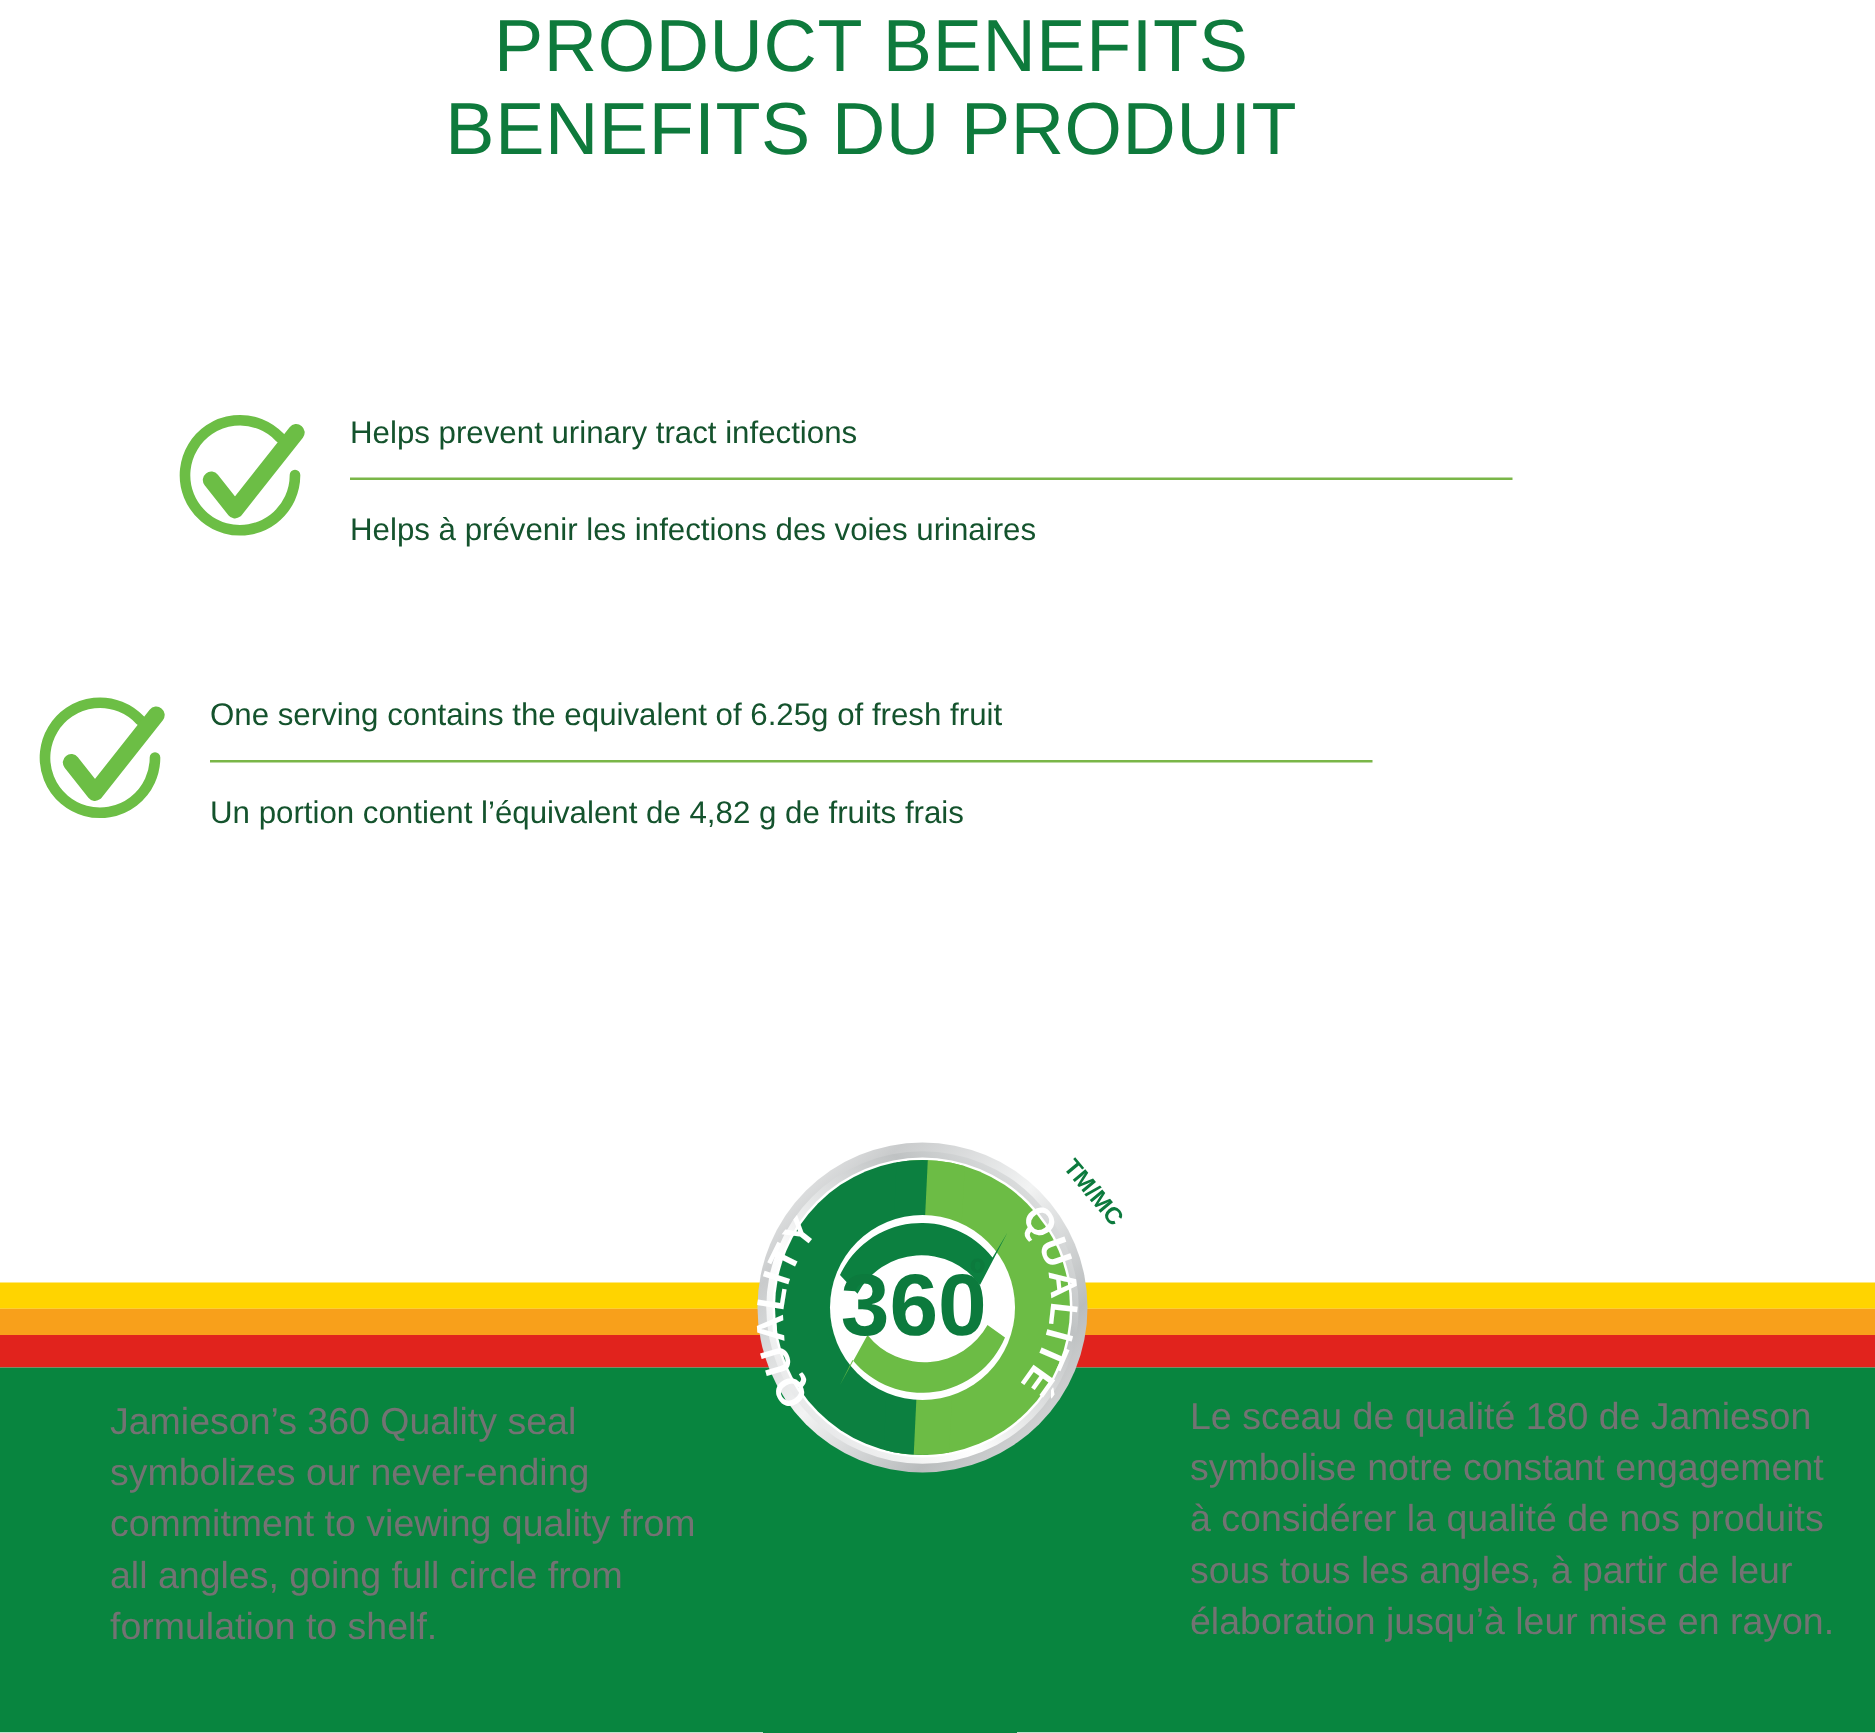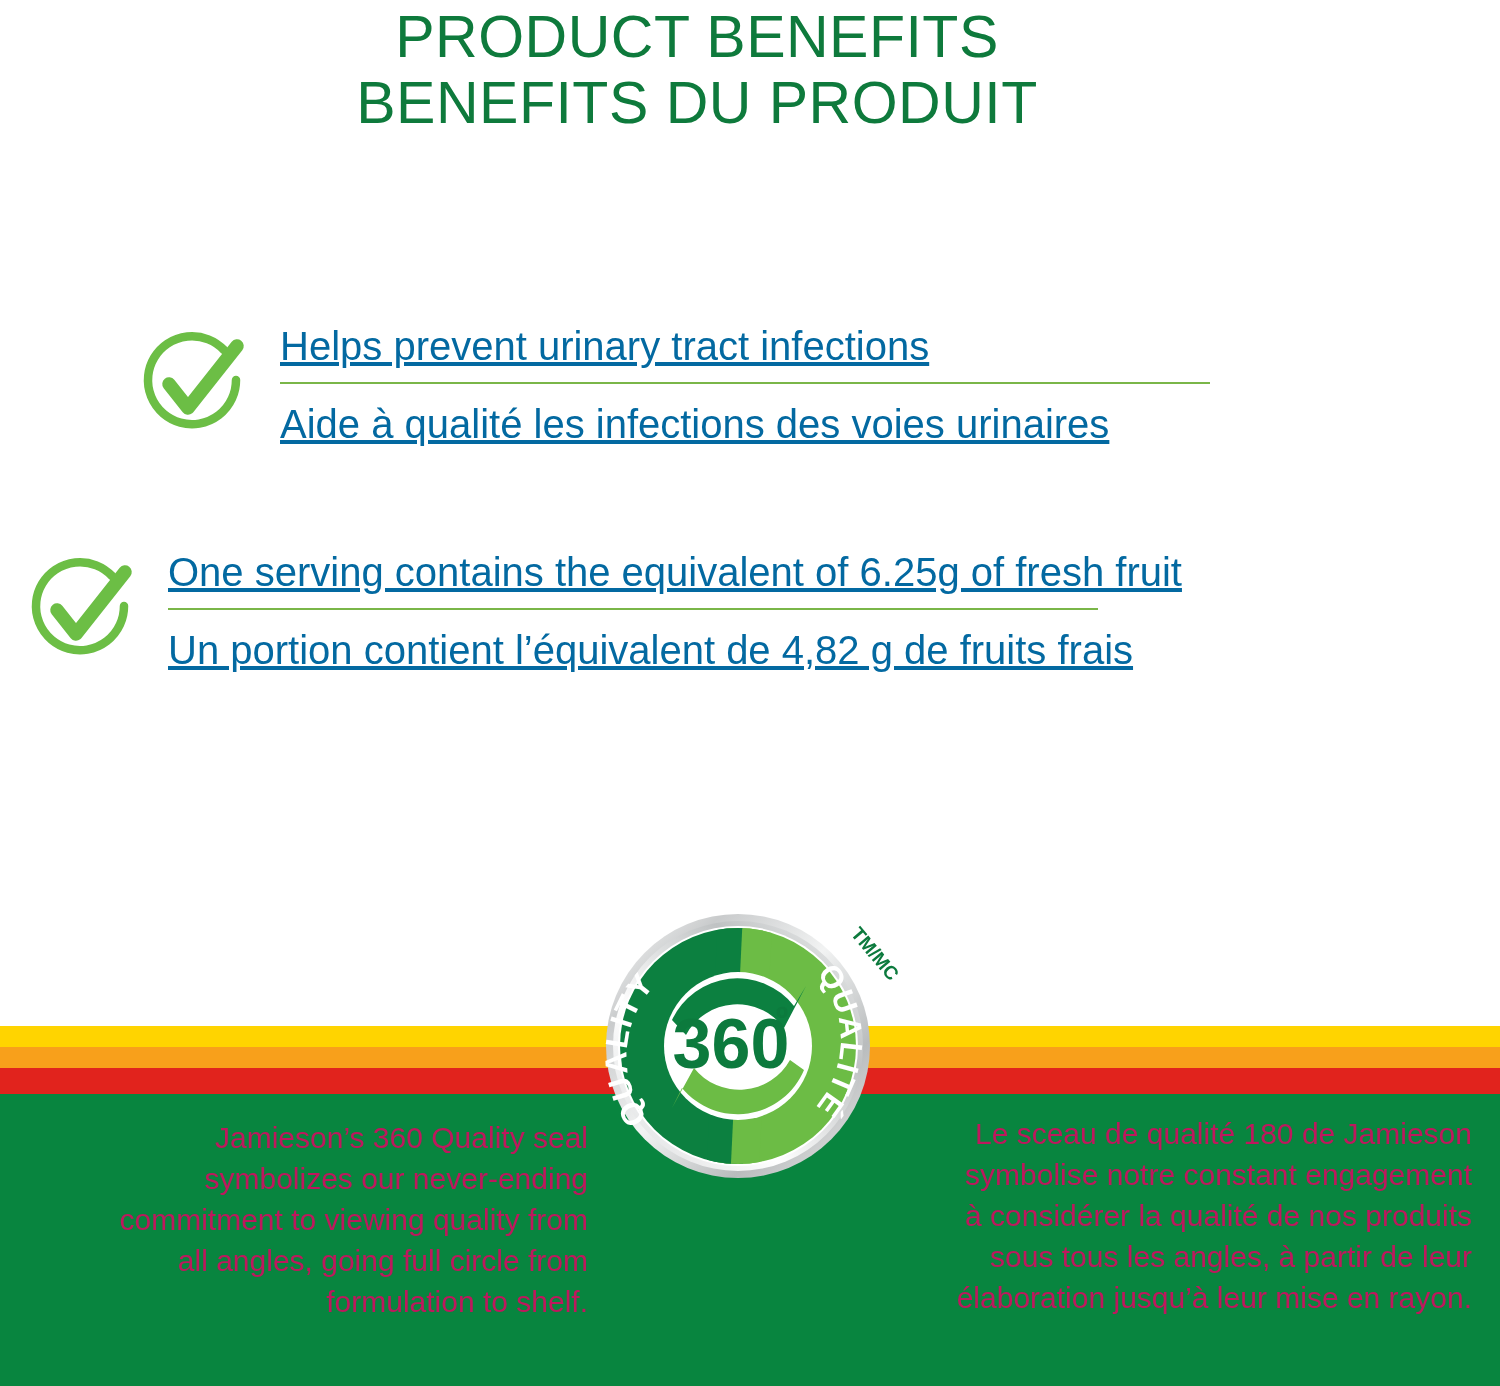--- a/index.html
+++ b/index.html
@@ -53,25 +53,24 @@
   }
   .check-wrap svg { display:block; width:112px; height:112px; }
 
   .benefit-text {
     flex:1 1 auto;
     margin-left:28px;
     padding-right:130px;
     max-width:1060px;
   }
   .benefit-line {
-    font-size:40px;
+    font-size:25px;
     line-height:56px;
-    color:#0369a1;
+    color:#14532d;
     white-space:nowrap;
-    text-decoration:underline;
   }
   .benefit-line.en { padding-bottom:8px; }
   .benefit-rule {
     height:2px;
     background:#7ab648;
     width:100%;
     margin:0 0 8px 0;
   }
   .benefit-line.fr { padding-top:4px; }
 
@@ -95,25 +94,24 @@
     position:absolute;
     left:598px; top:912px;
     width:290px; height:272px;
     z-index:5;
   }
   .seal svg { display:block; width:290px; height:272px; overflow:visible; }
 
   
   .panel-text {
     position:absolute;
-    color:#be185d;
+    color:#737373;
     font-size:30px;
     line-height:41px;
     z-index:6;
-    text-align:right;
   }
   .panel-text.en { left:88px; top:1117px; width:500px; }
   .panel-text.fr { left:952px; top:1113px; width:520px; }
 </style>
 </head>
 <body>
 
 <div id="page">
 
   <div class="header">
@@ -126,21 +124,21 @@
     <div class="benefit">
       <div class="check-wrap">
         <svg viewBox="0 0 112 112" xmlns="http://www.w3.org/2000/svg">
           <path d="M84 26 A44 44 0 1 0 96 56" fill="none" stroke="#6cbe45" stroke-width="8.5" stroke-linecap="round"></path>
           <path d="M29 60 L48 84 L97 22" fill="none" stroke="#6cbe45" stroke-width="13.5" stroke-linecap="round" stroke-linejoin="round"></path>
         </svg>
       </div>
       <div class="benefit-text">
         <div class="benefit-line en">Helps prevent urinary tract infections</div>
         <div class="benefit-rule"></div>
-        <div class="benefit-line fr">Aide à qualité les infections des voies urinaires</div>
+        <div class="benefit-line fr">Helps à prévenir les infections des voies urinaires</div>
       </div>
     </div>
 
     <div class="benefit">
       <div class="check-wrap">
         <svg viewBox="0 0 112 112" xmlns="http://www.w3.org/2000/svg">
           <path d="M84 26 A44 44 0 1 0 96 56" fill="none" stroke="#6cbe45" stroke-width="8.5" stroke-linecap="round"></path>
           <path d="M29 60 L48 84 L97 22" fill="none" stroke="#6cbe45" stroke-width="13.5" stroke-linecap="round" stroke-linejoin="round"></path>
         </svg>
       </div>

